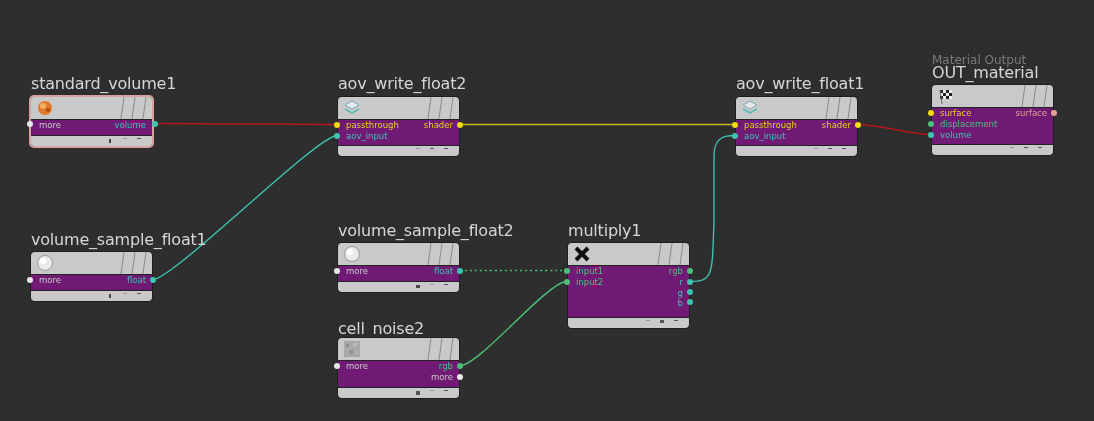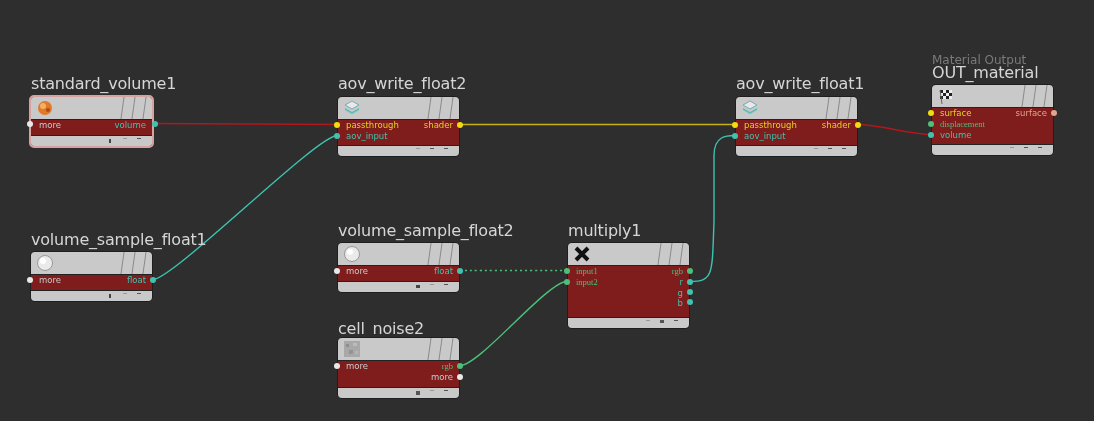--- a/index.html
+++ b/index.html
@@ -16,31 +16,31 @@
     .node .subtitle { position:absolute; left:1px; font-size:12px; color:#7a7a7a; white-space:nowrap; }
     .card {
       position:absolute; left:0; width:121px; border:1px solid #1e1e1e; border-radius:5px; overflow:hidden;
       background:#3a3a3a;
     }
     .card.selected { border:2px solid #d5a1a1; left:-1px; }
     .hdr { height:22px; background:#c9c9c9; position:relative; border-bottom:1px solid #222; }
     .hdr .stripes { position:absolute; right:4px; top:0; width:34px; height:22px; }
     .hdr .stripes i { position:absolute; top:0; width:1px; height:22px; background:#8a8a8a; transform:skewX(-8deg); }
     .hdr .ico { position:absolute; left:5px; top:2px; width:18px; height:18px; }
-    .body { position:relative; background:#7f1d1d;text-align:center; }
+    .body { position:relative; background:#701a75;text-align:center; }
     .row { height:11px; position:relative; font-size:8.5px; line-height:11px; }
     .row .l { position:absolute; left:8px; }
     .row .r { position:absolute; right:6px; }
     .ftr { height:10px; background:#c9c9c9; border-top:1px solid #222; position:relative; }
     .ftr span { position:absolute; top:2px; height:1px; width:4px; background:#555; }
     .port { position:absolute; width:6px; height:6px; border-radius:50%; }
     .c-white { color:#c8c8c8; }
     .c-yellow { color:#e6d21e; }
     .c-teal { color:#3ec3b0; }
-    .c-green { color:#4cc07a;font-family:Liberation Serif, serif; }
+    .c-green { color:#4cc07a; }
     .c-salmon { color:#e3a38c; }
   </style>
 </head>
 <body>
 
 <svg id="wires">
     <path d="M155,123.5 C182.3,123.5 309.7,124.5 337,124.5" fill="none" stroke="#b3161c" stroke-width="1.4"></path>
     <path d="M153,279.5 C173,279.5 317,135.5 337,135.5" fill="none" stroke="#3ec3b0" stroke-width="1.4"></path>
     <path d="M460,124.5 C501.25,124.5 693.75,124.5 735,124.5" fill="none" stroke="#c7b21a" stroke-width="1.4"></path>
     <path d="M858,124.5 C878,124.5 911,134.5 931,134.5" fill="none" stroke="#b3161c" stroke-width="1.4"></path>

